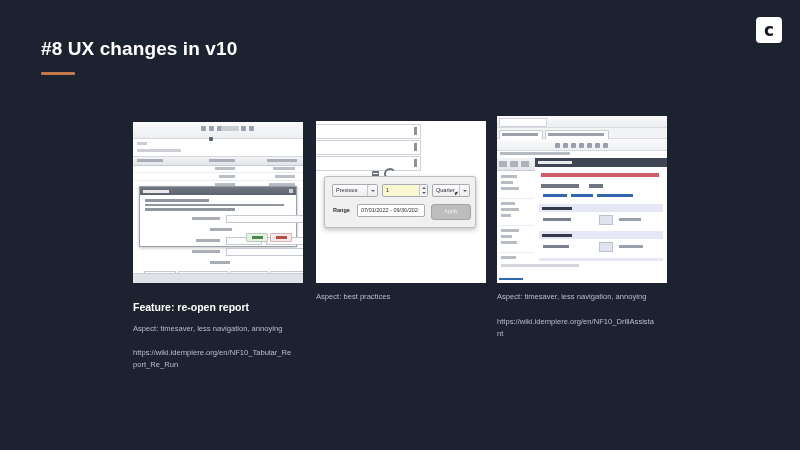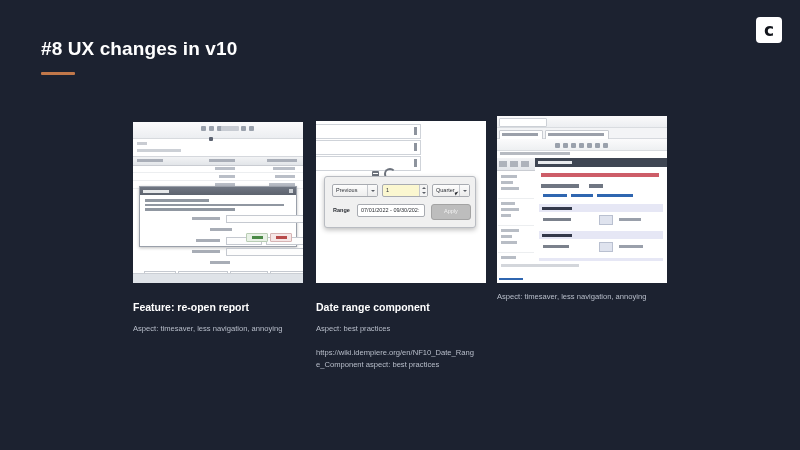--- a/index.html
+++ b/index.html
@@ -486,20 +486,21 @@
         <div class="t1-btn-cancel">
             <i></i>
           </div>
       </div>
 
       <div class="t1-footer"></div>
     </div>
 
     <div class="cap-title">Feature: re-open report</div>
     <div class="cap-aspect">Aspect: timesaver, less navigation, annoying</div>
+    <div class="cap-url">https://wiki.idempiere.org/en/NF10_Tabular_Report_Re_Run</div>
   </div>
 
   <div class="col col-2">
     <div class="thumb">
       <div class="t2-bar"></div>
 
       <div class="t2-inputrow" style="top:8px;width:104px;">
           <b></b>
         </div>
       <div class="t2-inputrow" style="top:24px;width:104px;">
@@ -533,23 +534,21 @@
         <div class="t2-rangelabel" style="left:8px;top:30px;">Range</div>
 
         <div class="t2-rangeval" style="left:32px;top:27px;width:68px;height:13px;">07/01/2022 - 09/30/202:</div>
 
         <div class="t2-apply" style="left:106px;top:27px;width:38px;height:14px;">Apply</div>
       </div>
 
       <div class="t2-cursor"></div>
     </div>
 
-    <div class="cap-title">Date range component</div>
     <div class="cap-aspect">Aspect: best practices</div>
-    <div class="cap-url">https://wiki.idempiere.org/en/NF10_Date_Range_Component aspect: best practices</div>
   </div>
 
   <div class="col col-3">
     <div class="thumb">
       <div class="t3-top"></div>
       <div class="t3-search"></div>
 
       <div class="t3-tabs">
         <div class="t3-tab" style="left:2px;width:42px;">
             <i></i>
@@ -635,15 +634,16 @@
         <div class="t3-itemthumb" style="left:64px;top:111px;"></div>
       </div>
 
       <div class="t3-bottom">
         <div class="t3-bottombar"></div>
         <div class="t3-bottomlink"></div>
       </div>
     </div>
 
     <div class="cap-aspect">Aspect: timesaver, less navigation, annoying</div>
+    <div class="cap-url">https://wiki.idempiere.org/en/NF10_DrillAssistant</div>
   </div>
 
 </div>
 
 </body></html>

